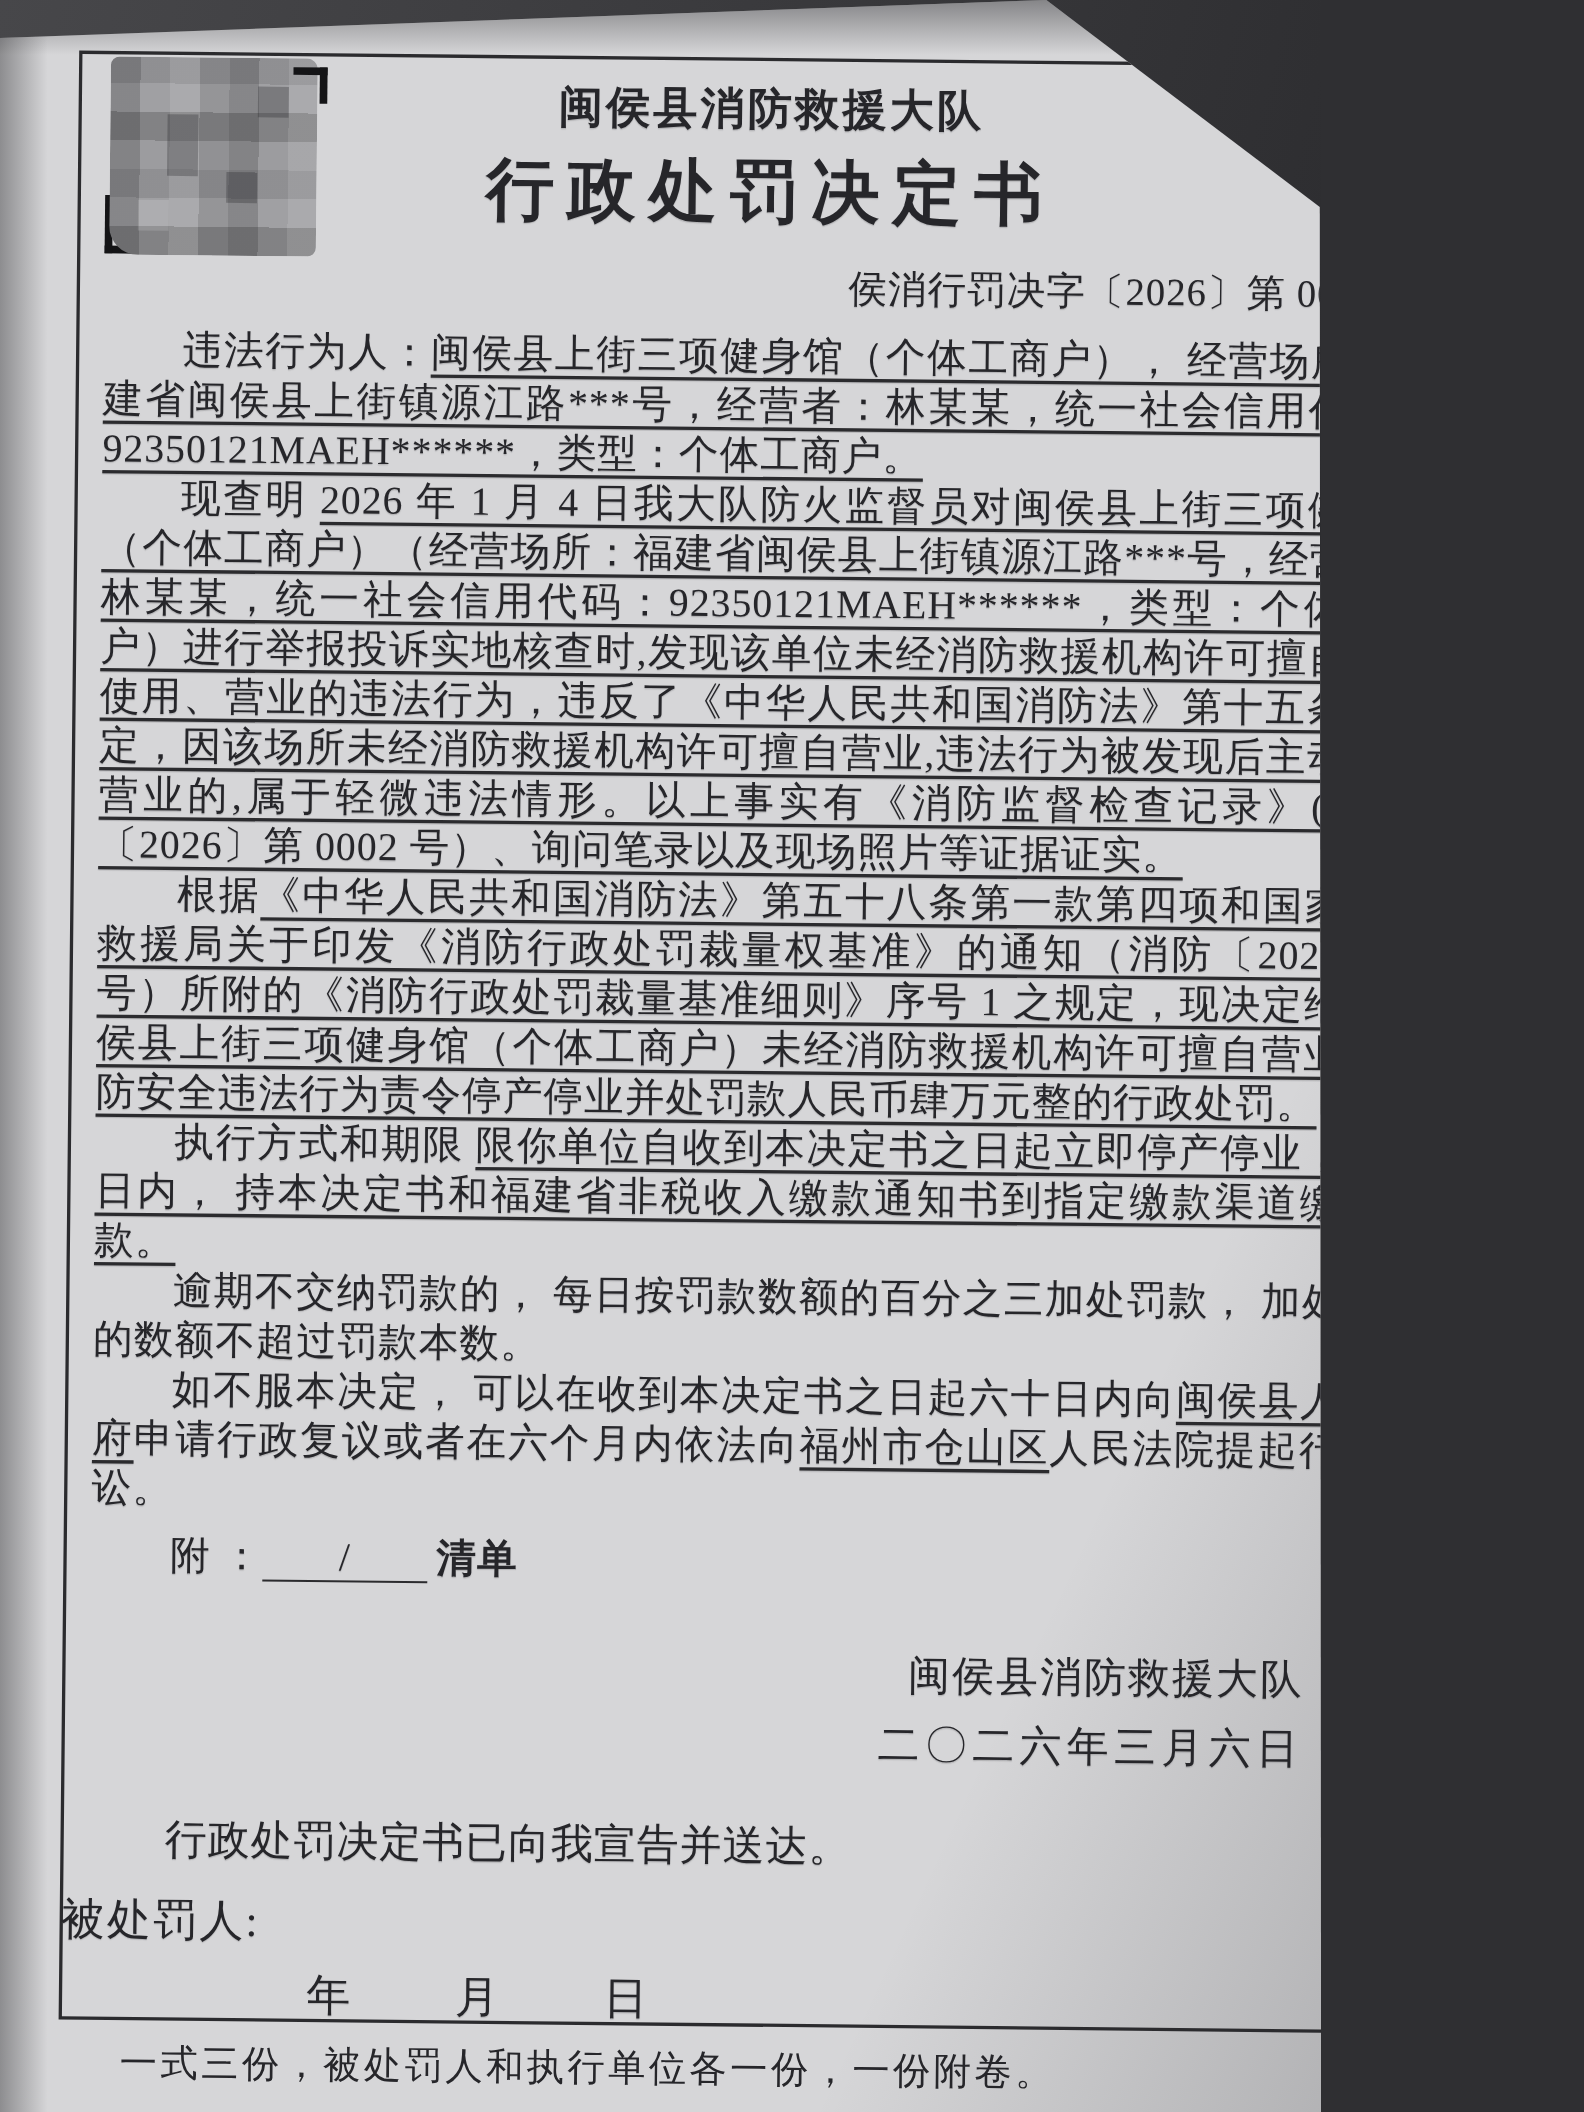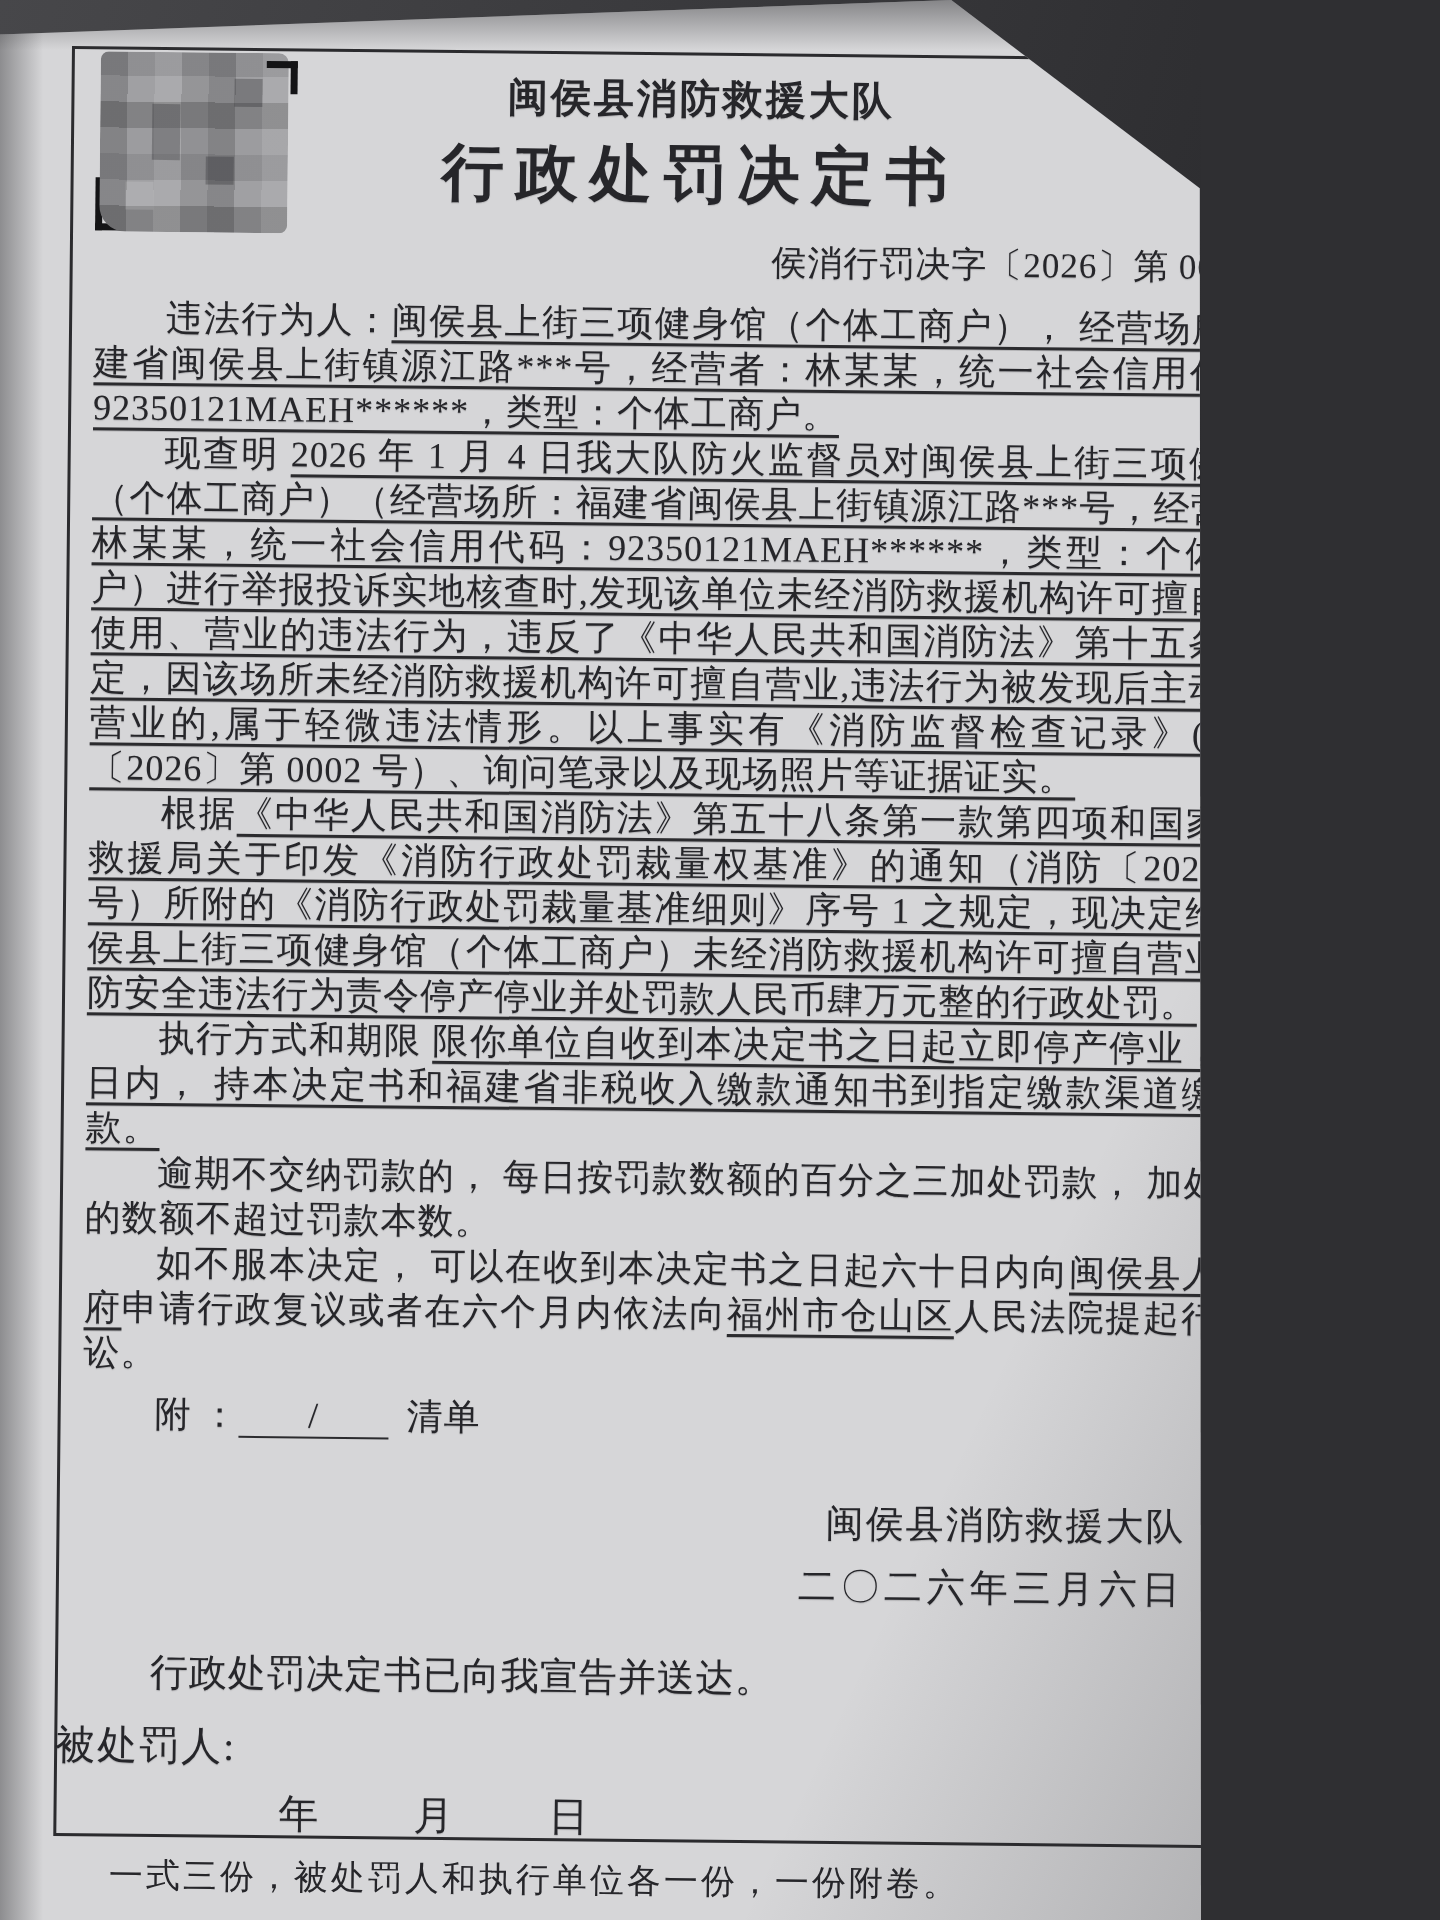--- a/index.html
+++ b/index.html
@@ -27,21 +27,21 @@
   .main-title{text-align:center;font-size:62px;font-weight:bold;letter-spacing:12px;margin-top:6px;}
   .doc-no{text-align:right;font-size:35px;letter-spacing:1px;margin-top:22px;padding-right:6px;}
   .body-text{margin-top:16px;}
   .body-text p{margin:0;font-size:36px;line-height:45px;letter-spacing:1px;
                text-align:justify;text-indent:72px;}
   .u{text-decoration:underline;text-decoration-thickness:2.5px;
      text-decoration-color:#2b2b2e;text-underline-offset:8px;}
   .attach{margin:14px 0 0 0;font-size:36px;text-indent:72px;letter-spacing:1px;}
   .blank{display:inline-block;width:150px;text-align:center;text-indent:0;
          border-bottom:2.5px solid #2b2b2e;}
-  .attach .suffix{margin-left:18px;}
+  .attach .suffix{margin-left:8px;font-weight:bold;}
   .sign{text-align:right;font-size:38px;letter-spacing:2px;padding-right:106px;}
   .sign-org{margin-top:52px;}
   .sign-date{margin-top:12px;letter-spacing:5px;}
   .service{margin-top:42px;font-size:38px;text-indent:70px;letter-spacing:1px;}
   .penalized{margin-top:20px;font-size:40px;margin-left:-24px;letter-spacing:2px;}
   .dateline{margin-top:12px;font-size:40px;padding-left:200px;}
   .dateline span + span{margin-left:85px;}
   .footer{margin-top:16px;font-size:34px;padding-left:56px;letter-spacing:3px;}
   
   .mosaic{position:absolute;left:26px;top:2px;width:188px;height:180px;z-index:3;

